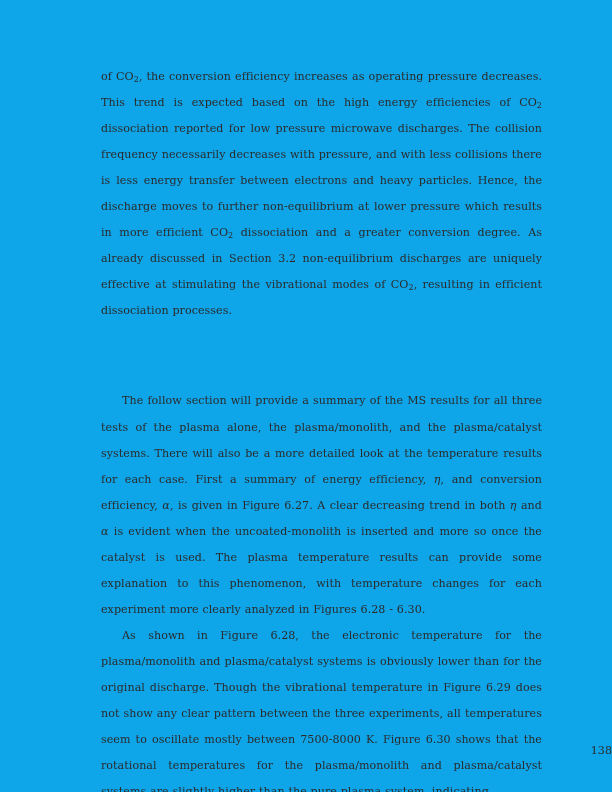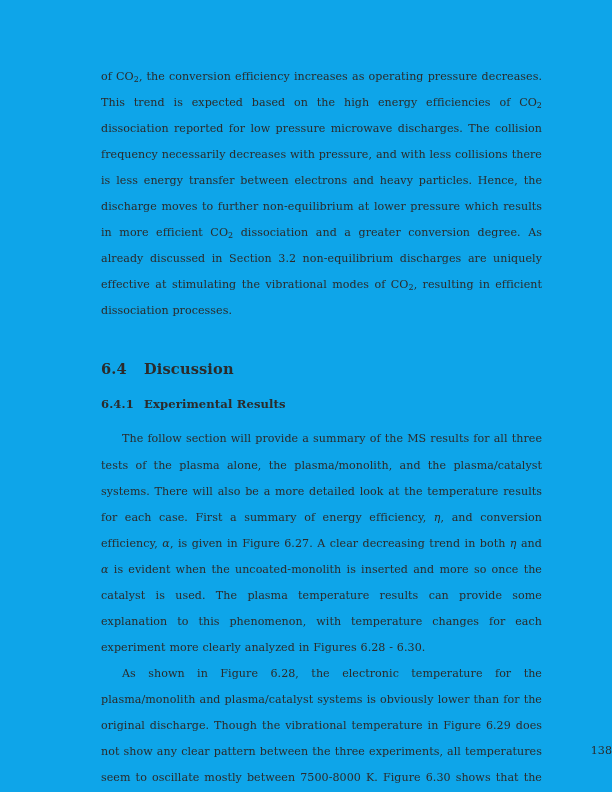--- a/index.html
+++ b/index.html
@@ -91,29 +91,23 @@
 <body>
 
 <div class="page">
 
   <div class="textblock">
 
     <p class="body" id="para1"><span>of </span><span>CO</span><sub>2</sub><span>, the conversion efficiency increases as operating pressure decreases. This trend is expected based on the high energy efficiencies of </span><span>CO</span><sub>2</sub><span> dissociation reported for low pressure microwave discharges. The collision frequency necessarily decreases with pressure, and with less collisions there is less energy transfer between electrons and heavy particles. Hence, the discharge moves to further non-equilibrium at lower pressure which results in more efficient </span><span>CO</span><sub>2</sub><span> dissociation and a greater conversion degree. As already discussed in Section 3.2 non-equilibrium discharges are uniquely effective at stimulating the vibrational modes of </span><span>CO</span><sub>2</sub><span>, resulting in efficient dissociation processes.</span></p>
 
     <div class="spacer-before-sec"></div>
 
-    <h2 class="sec">
-      <span class="num">6.4</span><span>Discussion</span>
-    </h2>
 
     <div class="spacer-after-sec"></div>
 
-    <h3 class="subsec">
-      <span class="num">6.4.1</span><span>Experimental Results</span>
-    </h3>
 
     <div class="spacer-after-subsec"></div>
 
     <p class="body indent" id="para2"><span>The follow section will provide a summary of the MS results for all three tests of the plasma alone, the plasma/monolith, and the plasma/catalyst systems. There will also be a more detailed look at the temperature results for each case. First a summary of energy efficiency, </span><span class="mathvar">η</span><span>, and conversion efficiency, </span><span class="mathvar">α</span><span>, is given in Figure 6.27. A clear decreasing trend in both </span><span class="mathvar">η</span><span> and </span><span class="mathvar">α</span><span> is evident when the uncoated-monolith is inserted and more so once the catalyst is used. The plasma temperature results can provide some explanation to this phenomenon, with temperature changes for each experiment more clearly analyzed in Figures 6.28 - 6.30.</span></p>
 
     <p class="body indent">As shown in Figure 6.28, the electronic temperature for the plasma/monolith and plasma/catalyst systems is obviously lower than for the original discharge. Though the vibrational temperature in Figure 6.29 does not show any clear pattern between the three experiments, all temperatures seem to oscillate mostly between 7500-8000 K. Figure 6.30 shows that the rotational temperatures for the plasma/monolith and plasma/catalyst systems are slightly higher than the pure plasma system, indicating</p>
 
   </div>
 
   <div class="pagenum">138</div>

